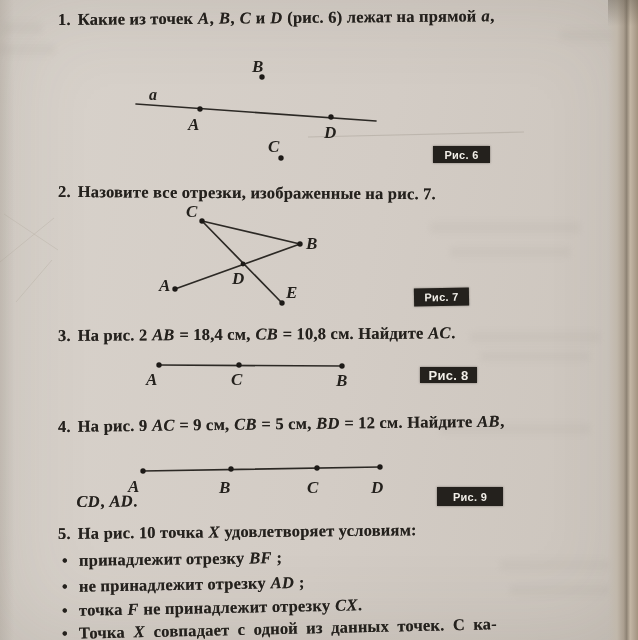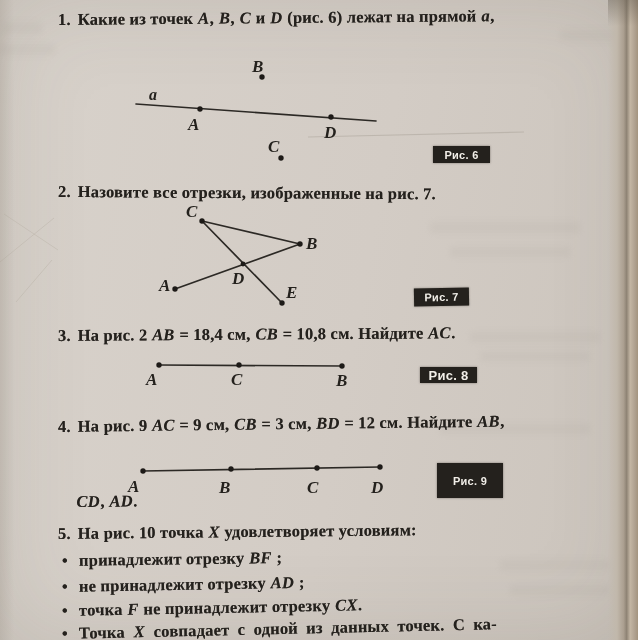--- a/index.html
+++ b/index.html
@@ -84,21 +84,21 @@
 
   <div class="tline" style="left:58px;top:182px;transform:rotate(0.35deg);">
     <span class="qnum">2.</span><span><span>Назовите все отрезки, изображенные на рис. 7.</span></span>
   </div>
 
   <div class="tline" style="left:58px;top:326px;transform:rotate(-0.4deg);">
     <span class="qnum">3.</span><span><span>На рис. 2 </span><span class="var">AB</span><span> = 18,4 см, </span><span class="var">CB</span><span> = 10,8 см. Найдите </span><span class="var">AC</span><span>.</span></span>
   </div>
 
   <div class="tline" style="left:58px;top:417px;transform:rotate(-0.7deg);">
-    <span class="qnum">4.</span><span><span>На рис. 9 </span><span class="var">AC</span><span> = 9 см, </span><span class="var">CB</span><span> = 3 см, </span><span class="var">BD</span><span> = 12 см. Найдите </span><span class="var">AB</span><span>,</span></span>
+    <span class="qnum">4.</span><span><span>На рис. 9 </span><span class="var">AC</span><span> = 9 см, </span><span class="var">CB</span><span> = 5 см, </span><span class="var">BD</span><span> = 12 см. Найдите </span><span class="var">AB</span><span>,</span></span>
   </div>
   <div class="tline" style="left:76px;top:444px;transform:rotate(-0.6deg);margin-top:48px;">
     <span><span class="var">CD</span><span>, </span><span class="var">AD</span><span>.</span></span>
   </div>
 
   <div class="tline" style="left:58px;top:524px;transform:rotate(-0.6deg);">
     <span class="qnum">5.</span><span><span>На рис. 10 точка </span><span class="var">X</span><span> удовлетворяет условиям:</span></span>
   </div>
   <div class="tline" style="left:62px;top:551px;transform:rotate(-0.8deg);">
     <span class="bullet">•</span><span><span>принадлежит отрезку </span><span class="var">BF</span><span> ;</span></span>
@@ -168,18 +168,18 @@
       <circle class="dot" cx="317" cy="468" r="2.7"></circle>
       <text x="307" y="493">C</text>
       <circle class="dot" cx="380" cy="467" r="2.7"></circle>
       <text x="371" y="493">D</text>
     </g>
   </svg>
 
   <div class="cap" style="left:406px;top:146px;width:57px;height:17px;font-size:11px;">Рис. 6</div>
   <div class="cap" style="left:387px;top:288px;width:55px;height:18px;font-size:11px;transform:rotate(-1deg);">Рис. 7</div>
   <div class="cap" style="left:393px;top:367px;width:57px;height:16px;font-size:13px;">Рис. 8</div>
-  <div class="cap" style="left:410px;top:463px;width:66px;height:35px;font-size:11px;">Рис. 9</div>
+  <div class="cap" style="left:410px;top:487px;width:66px;height:19px;font-size:11px;">Рис. 9</div>
 
   <div class="edge"></div>
   <div class="edge-top"></div>
   <div class="ledge"></div>
 </div>
 
 </body></html>

